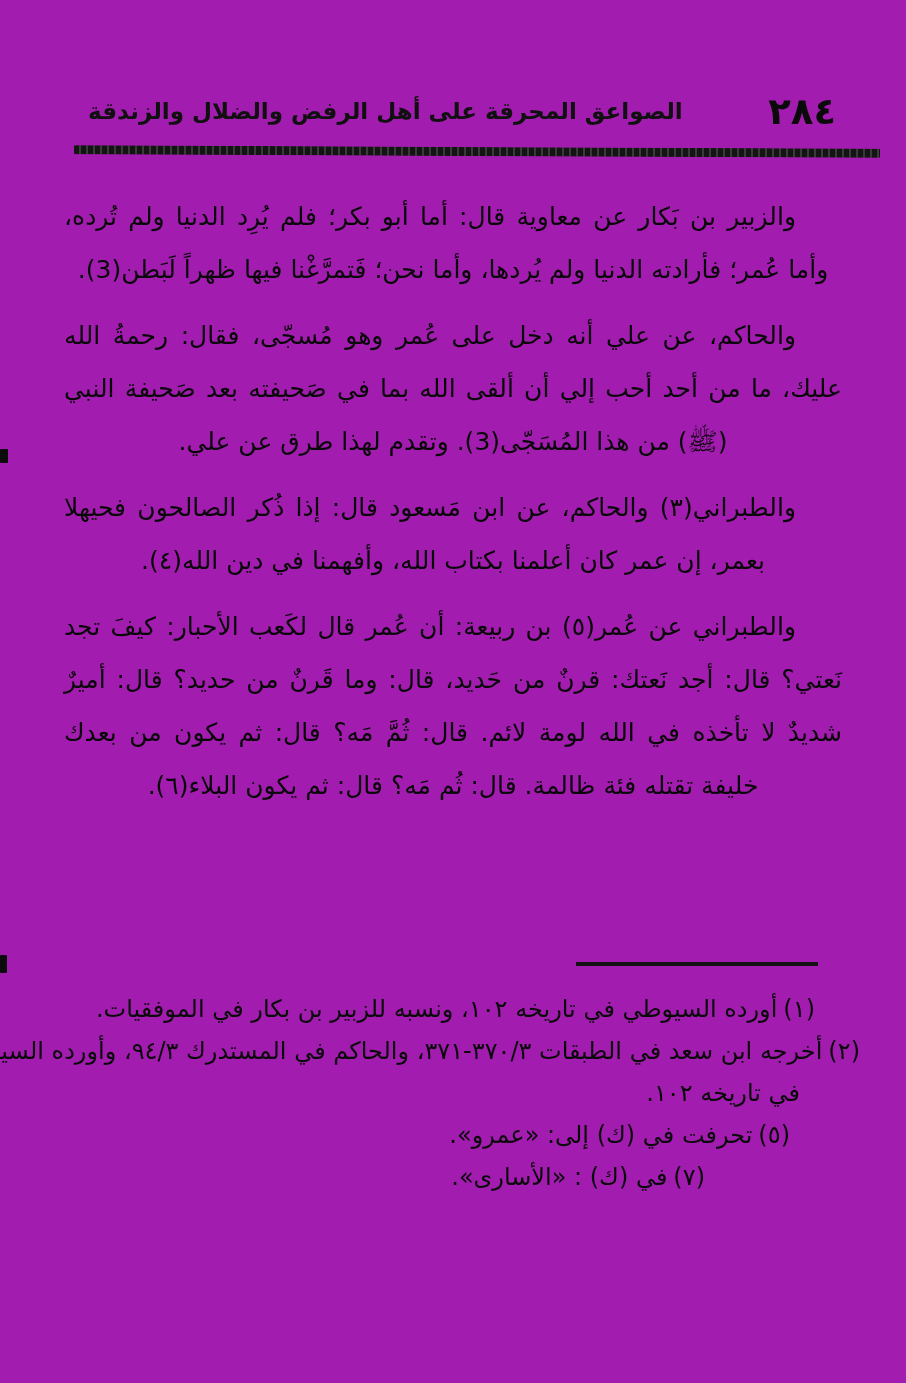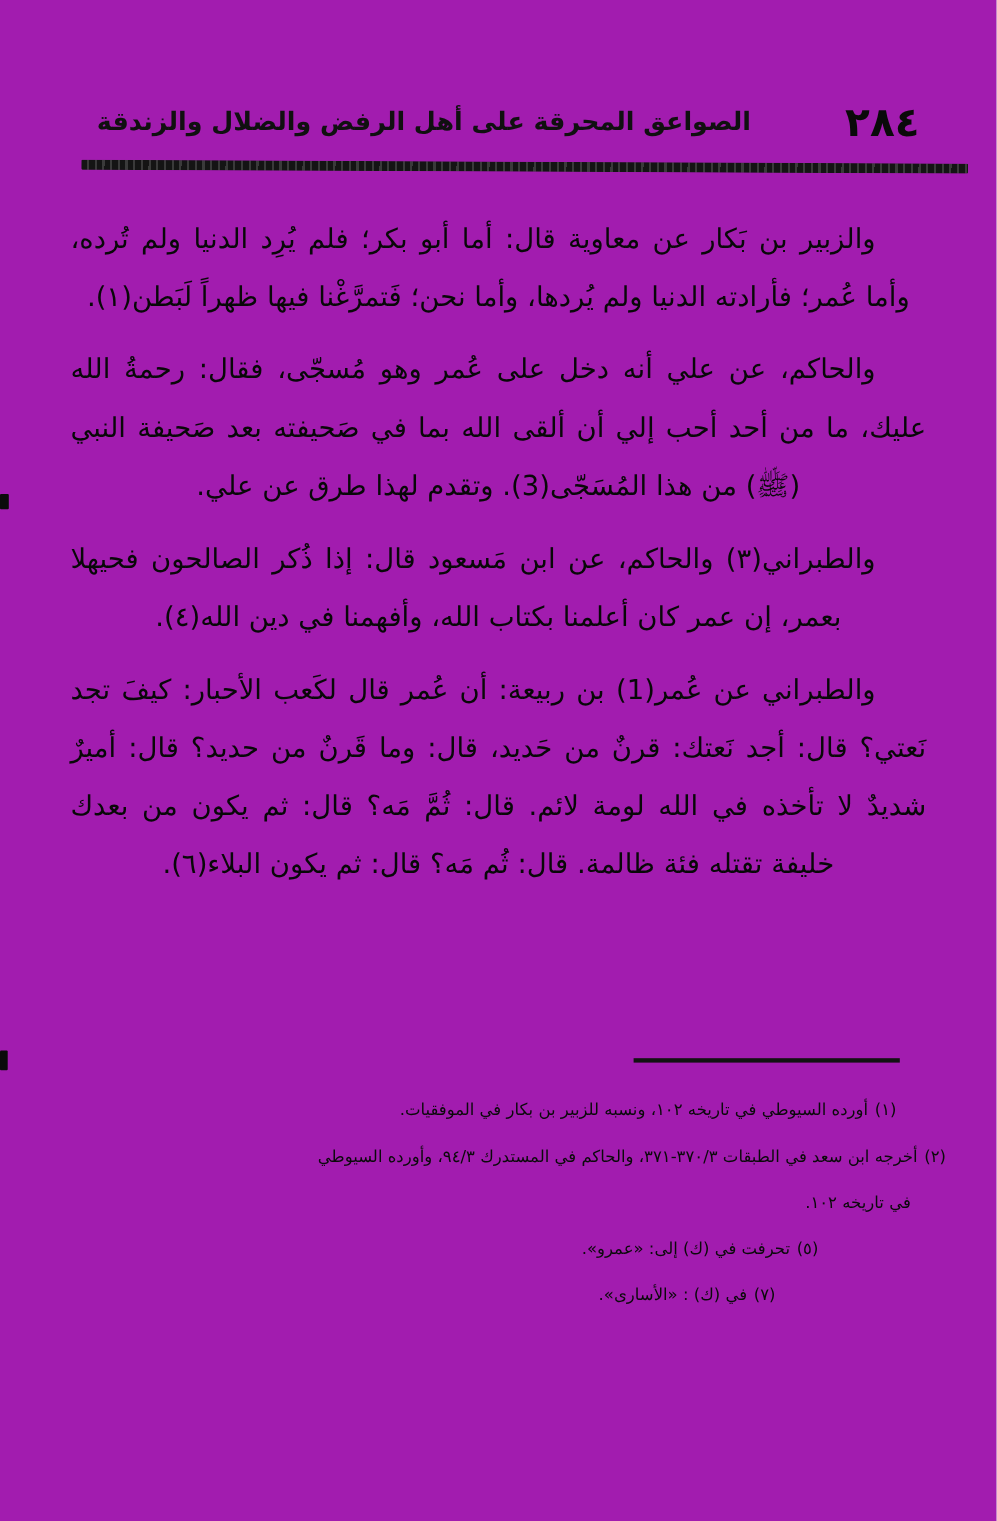--- a/index.html
+++ b/index.html
@@ -78,33 +78,33 @@
     width: 242px;
     height: 4px;
     background: #121212;
   }
   .footnotes {
     position: absolute;
     top: 988px;
     right: 46px;
     left: 38px;
     direction: rtl;
-    font-size: 15px;
+    font-size: 24px;
     line-height: 42px;
     text-align: right;
     color: #0a0a0a;
   }
   .fn { white-space: nowrap; }
   .fn .fn-label { margin-left: 6px; }
   .fn-1 { margin-right: 45px; }
   .fn-2 { margin-right: 0; }
-  .fn-2-cont { margin-right: 32px; white-space: nowrap; }
+  .fn-2-cont { margin-right: 60px; white-space: nowrap; }
   .fn-3 { margin-right: 115px; }
   .fn-4 { margin-right: 5px; }
-  .fn-5 { margin-right: 116px; }
+  .fn-5 { margin-right: 70px; }
   .fn-6 { margin-right: 70px; }
   .fn-7 { margin-right: 155px; }
 
   
   .mark {
     position: absolute;
     left: 0;
     background: #0b0b0b;
     border-radius: 1px;
   }
@@ -117,24 +117,24 @@
 <div class="page">
 
   <div class="header">
     <div class="header-title">الصواعق المحرقة على أهل الرفض والضلال والزندقة</div>
     <div class="page-number">٢٨٤</div>
   </div>
 
   <div class="header-rule"></div>
 
   <div class="body-text">
-    <p>والزبير بن بَكار عن معاوية قال: أما أبو بكر؛ فلم يُرِد الدنيا ولم تُرده، وأما عُمر؛ فأرادته الدنيا ولم يُردها، وأما نحن؛ فَتمرَّغْنا فيها ظهراً لَبَطن(١).</p>
+    <p>والزبير بن بَكار عن معاوية قال: أما أبو بكر؛ فلم يُرِد الدنيا ولم تُرده، وأما عُمر؛ فأرادته الدنيا ولم يُردها، وأما نحن؛ فَتمرَّغْنا فيها ظهراً لَبَطن(3).</p>
     <p>والحاكم، عن علي أنه دخل على عُمر وهو مُسجّى، فقال: رحمةُ الله عليك، ما من أحد أحب إلي أن ألقى الله بما في صَحيفته بعد صَحيفة النبي (ﷺ) من هذا المُسَجّى(3). وتقدم لهذا طرق عن علي.</p>
     <p>والطبراني(٣) والحاكم، عن ابن مَسعود قال: إذا ذُكر الصالحون فحيهلا بعمر، إن عمر كان أعلمنا بكتاب الله، وأفهمنا في دين الله(٤).</p>
-    <p>والطبراني عن عُمر(1) بن ربيعة: أن عُمر قال لكَعب الأحبار: كيفَ تجد نَعتي؟ قال: أجد نَعتك: قرنٌ من حَديد، قال: وما قَرنٌ من حديد؟ قال: أميرٌ شديدٌ لا تأخذه في الله لومة لائم. قال: ثُمَّ مَه؟ قال: ثم يكون من بعدك خليفة تقتله فئة ظالمة. قال: ثُم مَه؟ قال: ثم يكون البلاء(٦).</p>
+    <p>والطبراني عن عُمر(٥) بن ربيعة: أن عُمر قال لكَعب الأحبار: كيفَ تجد نَعتي؟ قال: أجد نَعتك: قرنٌ من حَديد، قال: وما قَرنٌ من حديد؟ قال: أميرٌ شديدٌ لا تأخذه في الله لومة لائم. قال: ثُمَّ مَه؟ قال: ثم يكون من بعدك خليفة تقتله فئة ظالمة. قال: ثُم مَه؟ قال: ثم يكون البلاء(٦).</p>
   </div>
 
   <div class="fn-rule"></div>
 
   <div class="footnotes">
     <div class="fn fn-1"><span class="fn-label">(١)</span><span>أورده السيوطي في تاريخه ١٠٢، ونسبه للزبير بن بكار في الموفقيات.</span></div>
 
     <div class="fn fn-2"><span class="fn-label">(٢)</span><span>أخرجه ابن سعد في الطبقات ٣٧٠/٣-٣٧١، والحاكم في المستدرك ٩٤/٣، وأورده السيوطي</span></div>
     <div class="fn-2-cont">في تاريخه ١٠٢.</div>
 

